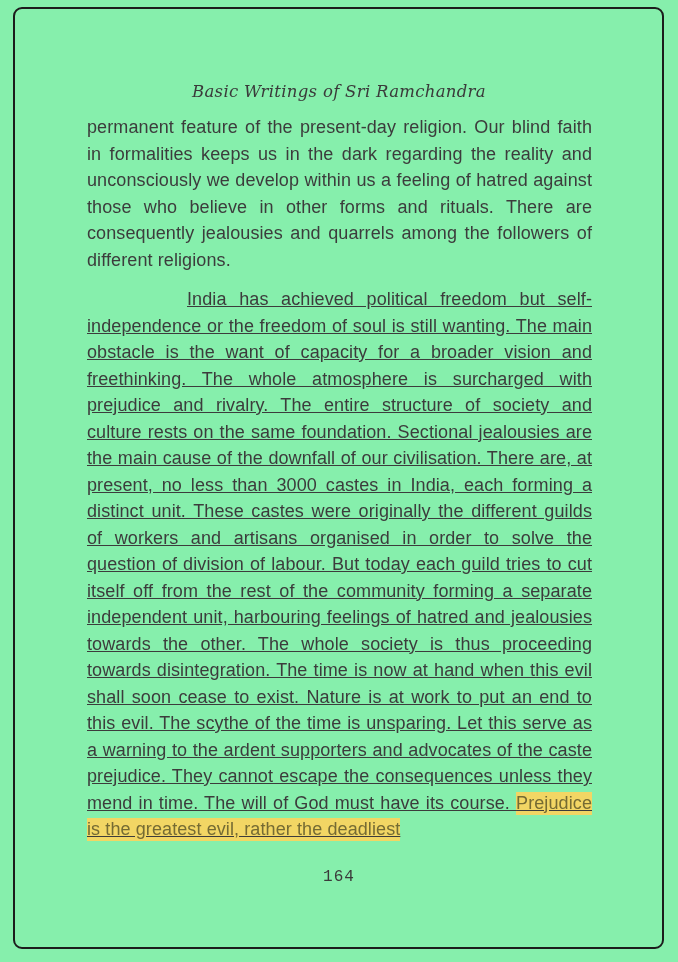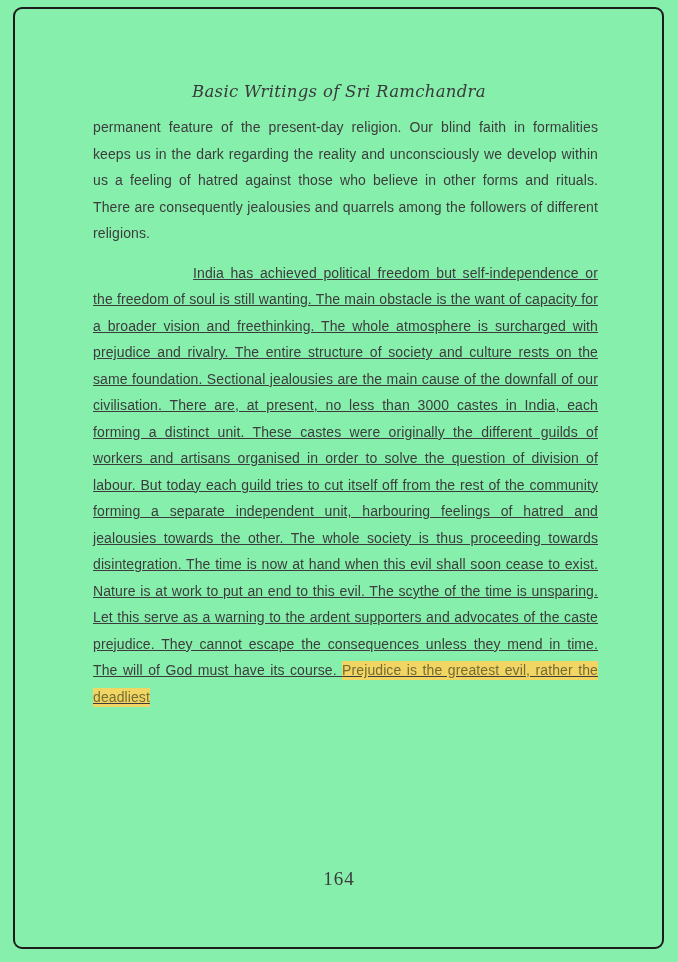--- a/index.html
+++ b/index.html
@@ -33,24 +33,24 @@
     text-align: center;
     font-family: "DejaVu Serif", "Liberation Serif", serif;
     font-style: italic;
     font-size: 16.5px;
     letter-spacing: 0.3px;
     color: #3a3a3a;
   }
   .content {
     position: absolute;
     top: 114px;
-    left: 93px;
+    left: 87px;
     width: 505px;
     color: #3c3c3c;
-    font-size: 14px;
+    font-size: 18px;
     line-height: 26.5px;
     text-align: justify;
     letter-spacing: 0.1px;
   }
   .content p {
     margin: 0;
   }
   .para-2 {
     margin-top: 13px !important;
     text-indent: 100px;
@@ -60,22 +60,22 @@
     background: #f2d664;
     color: #756b33;
     padding: 1px 0 2px 0;
   }
   .page-number {
     position: absolute;
     top: 868px;
     left: 0;
     width: 100%;
     text-align: center;
-    font-family: Liberation Serif, serif;
-    font-size: 19px;
+    font-family: Liberation Mono, monospace;
+    font-size: 16px;
     letter-spacing: 1px;
     color: #3a3a3a;
   }
 </style>
 </head>
 <body>
 
 <div class="page">
   <div class="page-border"></div>
 

